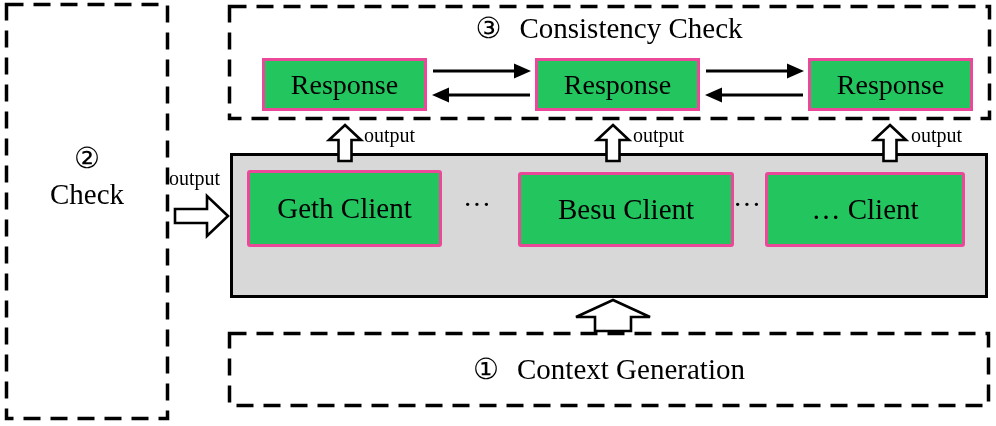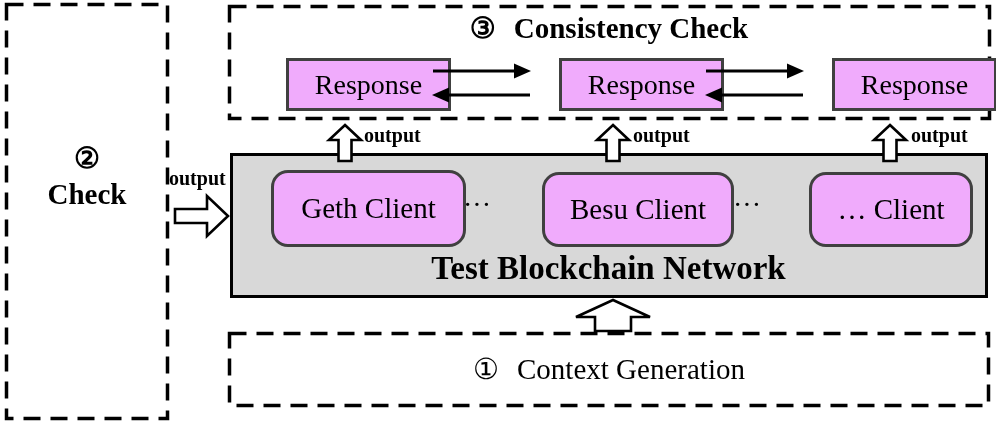--- a/index.html
+++ b/index.html
@@ -4,26 +4,26 @@
 <style>
   html,body{margin:0;padding:0;background:#fff;}
   .canvas{
     position:relative;width:996px;height:426px;background:#fff;
     font-family:"Liberation Serif","DejaVu Serif",serif;color:#000;overflow:hidden;
   }
   svg.layer{position:absolute;left:0;top:0;width:996px;height:426px;pointer-events:none;}
   .dashed-rect{fill:none;stroke:#000;stroke-width:3.5;stroke-dasharray:17 10;}
   .net-rect{stroke:#000;stroke-width:3;}
   .box{
-    position:absolute;background:#f0abfc;border:3px solid #404040;
-    display:flex;align-items:center;justify-content:center;box-sizing:border-box;margin-left:24px;
+    position:absolute;background:#22c55e;border:3px solid #ec4899;
+    display:flex;align-items:center;justify-content:center;box-sizing:border-box;
   }
   .resp{top:58px;width:165px;height:53px;font-size:28px;}
-  .client{top:170px;height:77px;border-radius:17px;font-size:29px;}
-  .lbl{position:absolute;white-space:nowrap;font-weight:bold;}
+  .client{top:170px;height:77px;border-radius:3px;font-size:29px;}
+  .lbl{position:absolute;white-space:nowrap;}
   .cc-title{left:229px;top:11px;width:760px;text-align:center;font-size:29px;}
   .num{display:inline-block;margin-right:18px;}
   .rpc-text{left:8px;top:140px;width:158px;text-align:center;font-size:29px;line-height:36px;}
   .net-title{left:231px;top:250px;width:755px;text-align:center;font-size:33px;}
   .ctx-title{
     position:absolute;left:229px;top:333px;width:760px;height:72px;
     display:flex;align-items:center;justify-content:center;font-size:29px;
   }
   .io-lbl{font-size:20px;}
   .dots{position:absolute;top:188px;width:40px;height:34px;display:flex;
@@ -57,25 +57,24 @@
   <div class="box resp" style="left:535px">Response</div>
   <div class="box resp" style="left:808px">Response</div>
 
   <div class="lbl io-lbl" style="left:364px;top:124px">output</div>
   <div class="lbl io-lbl" style="left:633px;top:124px">output</div>
   <div class="lbl io-lbl" style="left:911px;top:124px">output</div>
   <div class="lbl io-lbl" style="left:169px;top:167px">output</div>
 
   <div class="box client" style="left:247px;width:195px">Geth Client</div>
   <div class="dots" style="left:457px">···</div>
-  <div class="box client" style="left:518px;width:192px;top:172px;height:75px">Besu Client</div>
+  <div class="box client" style="left:518px;width:216px;top:172px;height:75px">Besu Client</div>
   <div class="dots" style="left:727px">···</div>
-  <div class="box client" style="left:785px;width:164px;top:172px;height:75px">… Client</div>
+  <div class="box client" style="left:765px;width:200px;top:172px;height:75px">… Client</div>
 
-  <div class="lbl net-title">Test Blockchain Network</div>
 
   <div class="ctx-title">
     <span class="num">①</span>
       <span>Context Generation</span>
   </div>
 
   <svg class="layer" viewBox="0 0 996 426">
 
     <line class="shaft" x1="433" y1="71" x2="516" y2="71"></line>
     <polygon class="head" points="531,71 514,63.5 514,78.5"></polygon>

